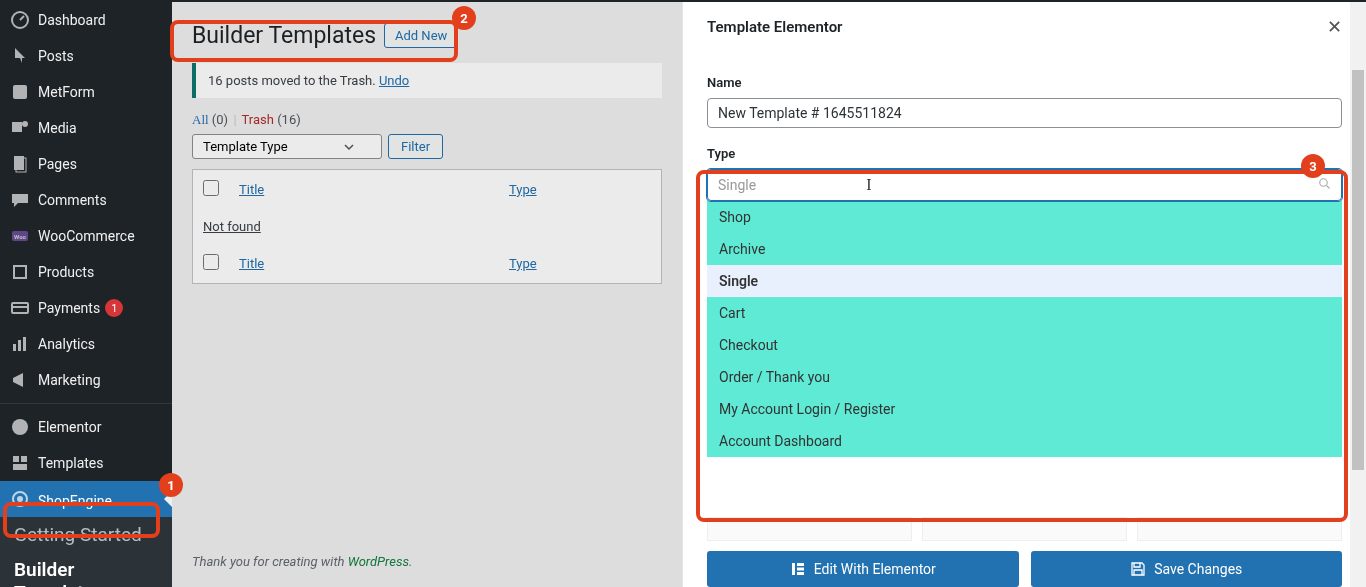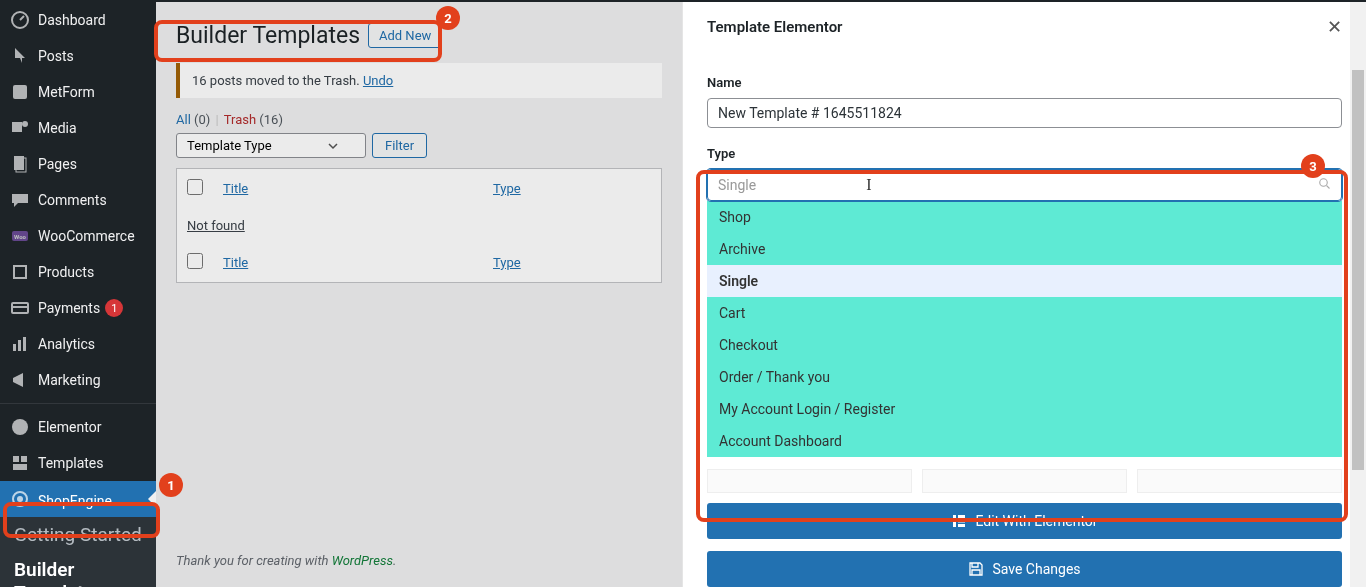--- a/index.html
+++ b/index.html
@@ -3,21 +3,21 @@
 <meta charset="utf-8">
 <style>
 * { margin: 0; padding: 0; box-sizing: border-box; font-family: -apple-system, BlinkMacSystemFont, "Segoe UI", Roboto, sans-serif; }
 body { background: #f0f0f1; width: 1366px; height: 587px; overflow: hidden; position: relative; }
 
 .admin-bar { height: 2px; background: #1d2327; }
 
 .wrapper { display: flex; height: 585px; }
 
 
-.sidebar { width: 156px; background: #1d2327; color: #f0f0f1; font-size: 14px; position: relative; }
+.sidebar { width: 172px; background: #1d2327; color: #f0f0f1; font-size: 14px; position: relative; }
 .sidebar-item { display: flex; align-items: center; padding: 8px 10px; color: #f0f0f1; cursor: pointer; position: relative; }
 .sidebar-item.active { background: #2271b1; color: #fff; align-items: flex-end; }
 .sidebar-item.active::after { content: ''; position: absolute; right: 0; top: 50%; transform: translateY(-50%); border: 8px solid transparent; border-right-color: #f0f0f1; }
 .sidebar-icon { width: 20px; height: 20px; margin-right: 8px; display: flex; align-items: center; justify-content: center; fill: currentColor; opacity: 0.7; }
 .sidebar-item .badge { background: #d63638; color: #fff; border-radius: 9px; font-size: 11px; padding: 0 6px; margin-left: 5px; display: inline-flex; align-items: center; justify-content: center; min-width: 18px; height: 18px; }
 .sidebar-sub { padding: 6px 12px 6px 14px; font-size: 19px; color: rgba(240,246,252,0.7); cursor: pointer; background: #2c3338; }
 .sidebar-sub.current { color: #fff; font-weight: 600; }
 
 .sidebar-sep { border-top: 1px solid #32373c; margin: 5px 0; }
 
@@ -25,25 +25,25 @@
 .annotation-circle { position: absolute; width: 24px; height: 24px; background: #e2401c; border-radius: 50%; color: #fff; display: flex; align-items: center; justify-content: center; font-size: 13px; font-weight: bold; z-index: 100; }
 .annotation-box { position: absolute; border: 4px solid #e2401c; border-radius: 8px; z-index: 50; pointer-events: none; }
 
 
 .main { flex: 1; padding: 0 20px; position: relative; background: #f0f0f1; }
 .main-overlay { position: absolute; inset: 0; background: rgba(0,0,0,0.08); z-index: 5; pointer-events: none; }
 .page-title-row { display: flex; align-items: center; padding: 20px 0 14px; }
 .page-title { font-size: 23px; font-weight: 400; color: #1d2327; margin-right: 8px; }
 .add-new-btn { border: 1px solid #2271b1; color: #2271b1; background: #f6f7f7; padding: 4px 10px; font-size: 13px; border-radius: 3px; cursor: pointer; }
 
-.notice { background: #fff; border-left: 4px solid #a16207; padding: 10px 12px; margin-bottom: 14px; font-size: 13px; color: #3c434a; }
+.notice { background: #fff; border-left: 4px solid #0f766e; padding: 10px 12px; margin-bottom: 14px; font-size: 13px; color: #3c434a; }
 .notice a { color: #2271b1; text-decoration: underline; cursor: pointer; }
 
 .subsubsub { font-size: 13px; margin: 6px 0; }
-.subsubsub .all { color: #2271b1; }
+.subsubsub .all { color: #2271b1; font-family: Liberation Serif, serif; }
 .subsubsub .count { color: #50575e; }
 .subsubsub .sep { color: #ccc; margin: 0 2px; }
 .subsubsub .trash { color: #b32d2e; }
 
 .tablenav { display: flex; gap: 6px; margin: 6px 0 10px; }
 .filter-select { border: 1px solid #8c8f94; background: #fff; padding: 4px 26px 4px 10px; font-size: 13px; border-radius: 3px; position: relative; display: flex; align-items: center; min-width: 190px; justify-content: space-between; }
 .filter-btn { border: 1px solid #2271b1; color: #2271b1; background: #f6f7f7; padding: 3px 12px; font-size: 13px; border-radius: 3px; cursor: pointer; }
 
 .wp-list-table { width: 100%; border: 1px solid #c3c4c7; background: #fff; border-collapse: collapse; font-size: 13px; }
 .wp-list-table th, .wp-list-table td { padding: 10px; text-align: left; color: #2271b1; font-weight: 400; text-decoration: underline; }
@@ -64,21 +64,21 @@
 .panel-body { padding: 6px 24px; flex: 1; }
 .field-label { font-size: 13px; font-weight: 600; color: #1d2327; margin-bottom: 8px; margin-top: 18px; }
 .text-input { width: 100%; border: 1px solid #8c8f94; border-radius: 4px; padding: 6px 10px; font-size: 14px; color: #2c3338; }
 .select-input { width: 100%; border: 1px solid #2271b1; border-radius: 4px; padding: 6px 10px; font-size: 14px; color: #888; outline: none; box-shadow: 0 0 0 1px #2271b1; position: relative; display: flex; align-items: center; justify-content: space-between; }
 .select-search-icon { color: #aaa; font-size: 13px; }
 
 .dropdown { border-top: none; background: #5eead4; margin-top: 0px; }
 .dropdown-item { padding: 8px 12px; font-size: 14px; color: #333; cursor: pointer; }
 .dropdown-item.selected { background: #e8f0fe; font-weight: 600; }
 
-.panel-actions { display: flex; gap: 12px; padding: 10px 24px 0px; flex-direction: column; }
+.panel-actions { display: flex; gap: 12px; padding: 10px 24px 0px; }
 .panel-btn { flex: 1; background: #2271b1; color: #fff; border: none; padding: 10px; font-size: 14px; border-radius: 3px; cursor: pointer; display: flex; align-items: center; justify-content: center; gap: 8px; }
 .panel-btn svg { fill: #fff; }
 
 .scrollbar-track { position: absolute; right: 0; top: 0; bottom: 0; width: 16px; background: #f1f1f1; }
 .scrollbar-thumb { position: absolute; right: 2px; top: 68px; width: 12px; height: 400px; background: #c1c1c1; border-radius: 0; }
 .thumb-row { display: flex; gap: 10px; padding: 0 24px; }
 .thumb-row .tcard { flex: 1; height: 24px; background: #fafafa; border: 1px solid #eee; }
 
 </style>
 </head>

